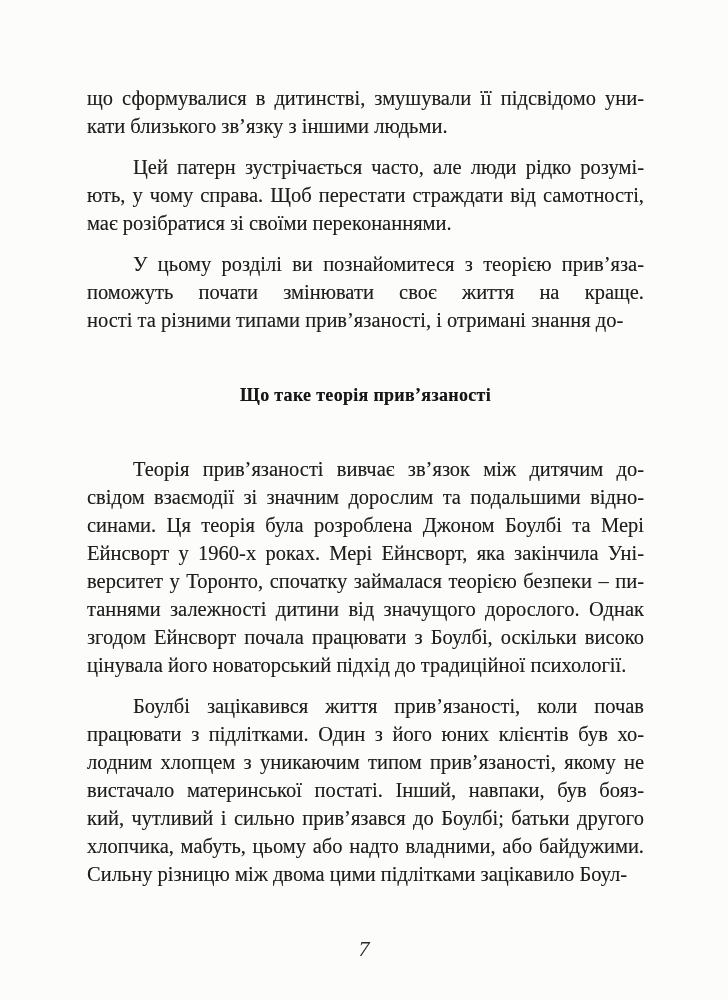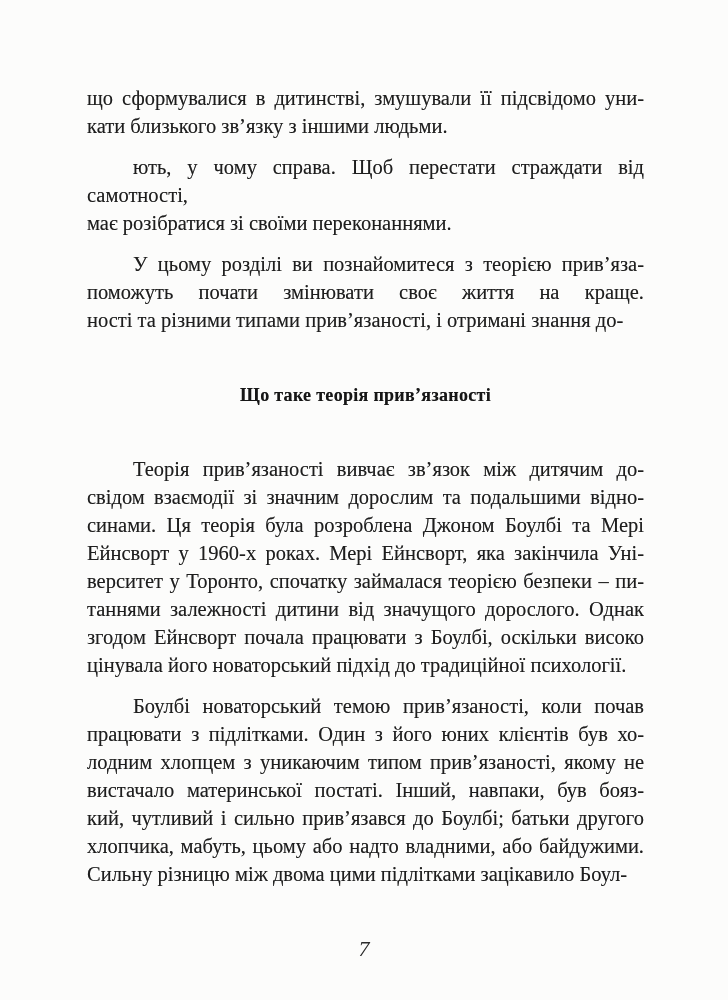--- a/index.html
+++ b/index.html
@@ -62,20 +62,21 @@
 <body>
 
 <div class="page">
   <div class="content">
     <div id="before-heading">
         <div class="para">
           <div class="line">що сформувалися в дитинстві, змушували її підсвідомо уни-</div>
           <div class="line">кати близького зв’язку з іншими людьми.</div>
         </div>
         <div class="para indent">
+          <div class="line">Цей патерн зустрічається часто, але люди рідко розумі-</div>
           <div class="line">ють, у чому справа. Щоб перестати страждати від самотності,</div>
           <div class="line">має розібратися зі своїми переконаннями.</div>
         </div>
         <div class="para indent">
           <div class="line">У цьому розділі ви познайомитеся з теорією прив’яза-</div>
           <div class="line">поможуть почати змінювати своє життя на краще.</div>
           <div class="line">ності та різними типами прив’язаності, і отримані знання до-</div>
         </div>
       </div>
     <h1 class="heading">Що таке теорія прив’язаності</h1>
@@ -84,21 +85,21 @@
           <div class="line">Теорія прив’язаності вивчає зв’язок між дитячим до-</div>
           <div class="line">свідом взаємодії зі значним дорослим та подальшими відно-</div>
           <div class="line">синами. Ця теорія була розроблена Джоном Боулбі та Мері</div>
           <div class="line">Ейнсворт у 1960-х роках. Мері Ейнсворт, яка закінчила Уні-</div>
           <div class="line">верситет у Торонто, спочатку займалася теорією безпеки – пи-</div>
           <div class="line">таннями залежності дитини від значущого дорослого. Однак</div>
           <div class="line">згодом Ейнсворт почала працювати з Боулбі, оскільки високо</div>
           <div class="line">цінувала його новаторський підхід до традиційної психології.</div>
         </div>
         <div class="para indent">
-          <div class="line">Боулбі новаторський темою прив’язаності, коли почав</div>
+          <div class="line">Боулбі зацікавився життя прив’язаності, коли почав</div>
           <div class="line">працювати з підлітками. Один з його юних клієнтів був хо-</div>
           <div class="line">лодним хлопцем з уникаючим типом прив’язаності, якому не</div>
           <div class="line">вистачало материнської постаті. Інший, навпаки, був бояз-</div>
           <div class="line">кий, чутливий і сильно прив’язався до Боулбі; батьки другого</div>
           <div class="line">хлопчика, мабуть, цьому або надто владними, або байдужими.</div>
           <div class="line">Сильну різницю між двома цими підлітками зацікавило Боул-</div>
         </div>
       </div>
   </div>
   <div class="page-number">7</div>

